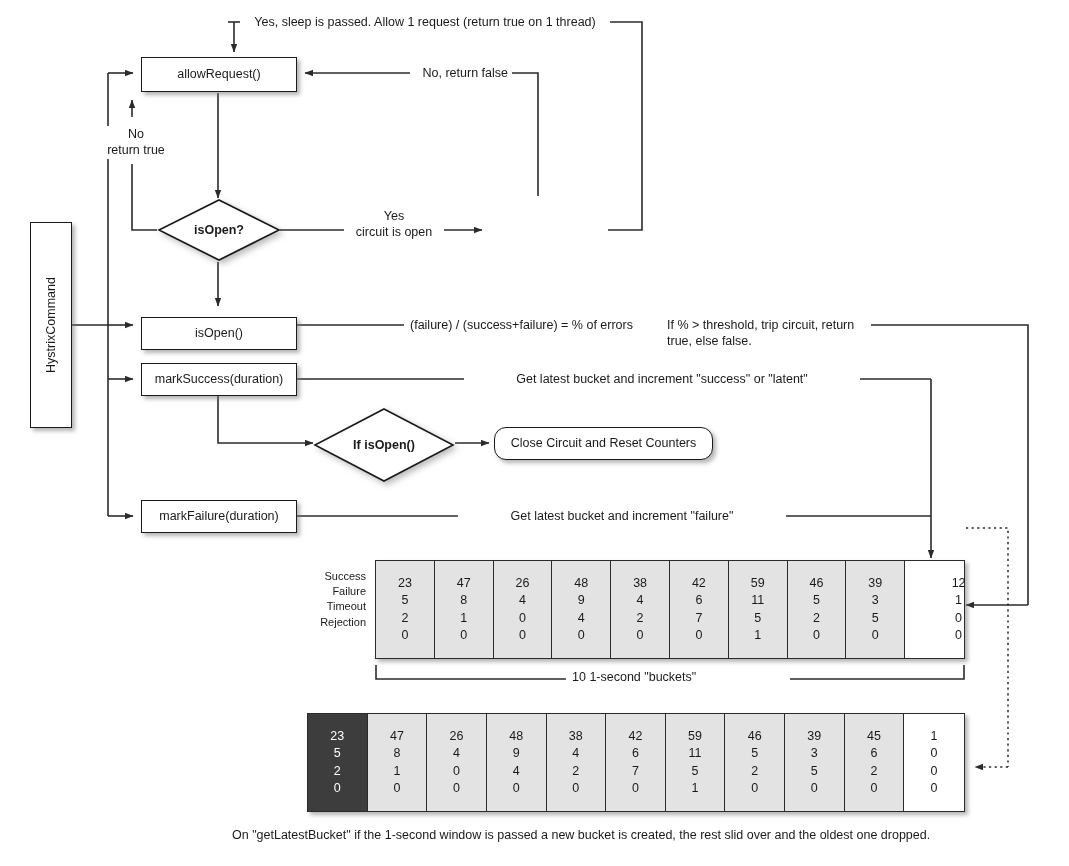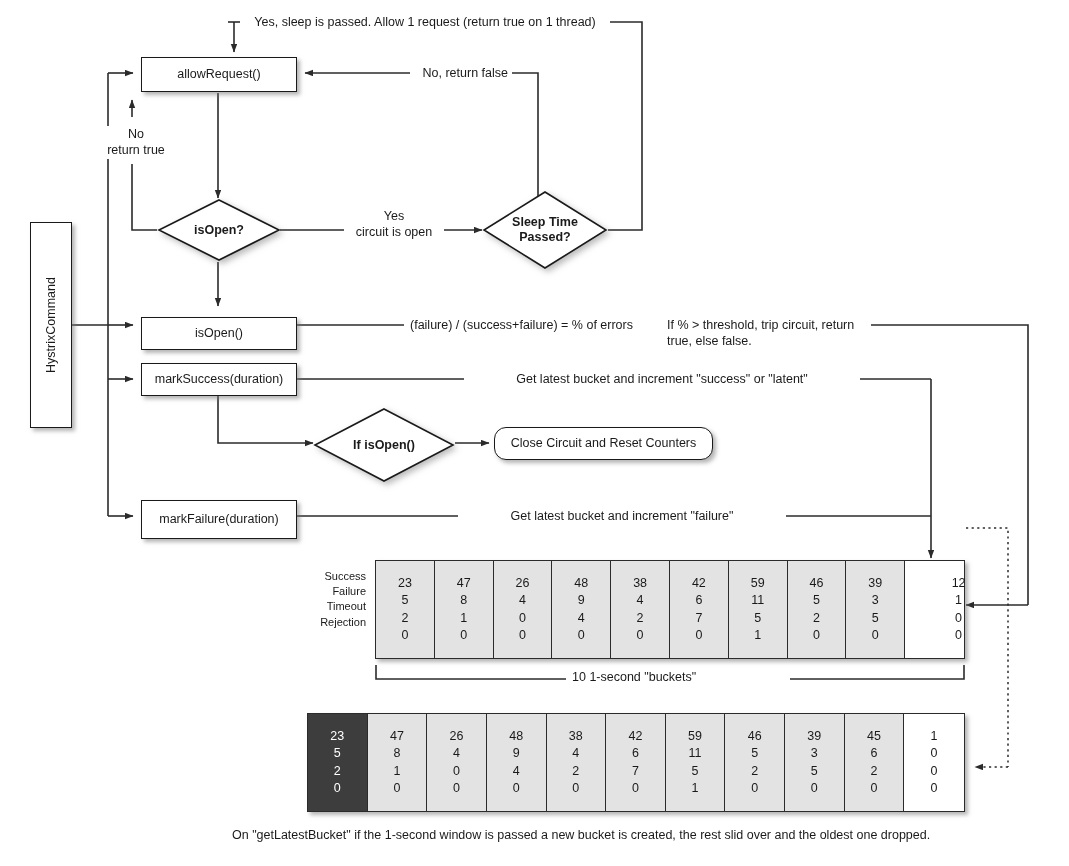--- a/index.html
+++ b/index.html
@@ -210,42 +210,35 @@
   </div>
 
   <div class="node proc" style="left:141px; top:317px; width:156px; height:33px;">
     <span>isOpen()</span>
   </div>
 
   <div class="node proc" style="left:141px; top:363px; width:156px; height:33px;">
     <span>markSuccess(duration)</span>
   </div>
 
-  <div class="node proc" style="left:141px; top:500px; width:156px; height:39px;">
+  <div class="node proc" style="left:141px; top:500px; width:156px; height:33px;">
     <span>markFailure(duration)</span>
   </div>
 
   <div class="node proc" style="left:494px; top:427px; width:219px; height:33px;border-radius:12px;">
     <span>Close Circuit and Reset Counters</span>
   </div>
 
   <div class="diamond" style="left:157px; top:198px; width:124px; height:64px;">
     <svg width="124" height="64" viewBox="0 0 124 64" xmlns="http://www.w3.org/2000/svg">
       <polygon points="62,2 122,32 62,62 2,32" fill="#ffffff" stroke="#1a1a1a" stroke-width="1.6" style="filter:drop-shadow(3px 3px 3px rgba(120,120,120,0.5))"></polygon>
     </svg>
     <div class="dtext">isOpen?</div>
   </div>
 
-  <div class="diamond" style="left:482px; top:190px; width:126px; height:80px;">
-    <svg width="126" height="80" viewBox="0 0 126 80" xmlns="http://www.w3.org/2000/svg">
-      <polygon points="63,2 124,40 63,78 2,40" fill="#ffffff" stroke="#1a1a1a" stroke-width="1.6" style="filter:drop-shadow(3px 3px 3px rgba(120,120,120,0.5))"></polygon>
-    </svg>
-    <div class="dtext">Sleep Time
-Passed?</div>
-  </div>
 
   <div class="diamond" style="left:313px; top:407px; width:142px; height:76px;">
     <svg width="142" height="76" viewBox="0 0 142 76" xmlns="http://www.w3.org/2000/svg">
       <polygon points="71,2 140,38 71,74 2,38" fill="#ffffff" stroke="#1a1a1a" stroke-width="1.6" style="filter:drop-shadow(3px 3px 3px rgba(120,120,120,0.5))"></polygon>
     </svg>
     <div class="dtext">If isOpen()</div>
   </div>
 
   <div class="edgelabel" style="left:240px; top:14px; width:362px;">Yes, sleep is passed. Allow 1 request (return true on 1 thread)</div>
 

